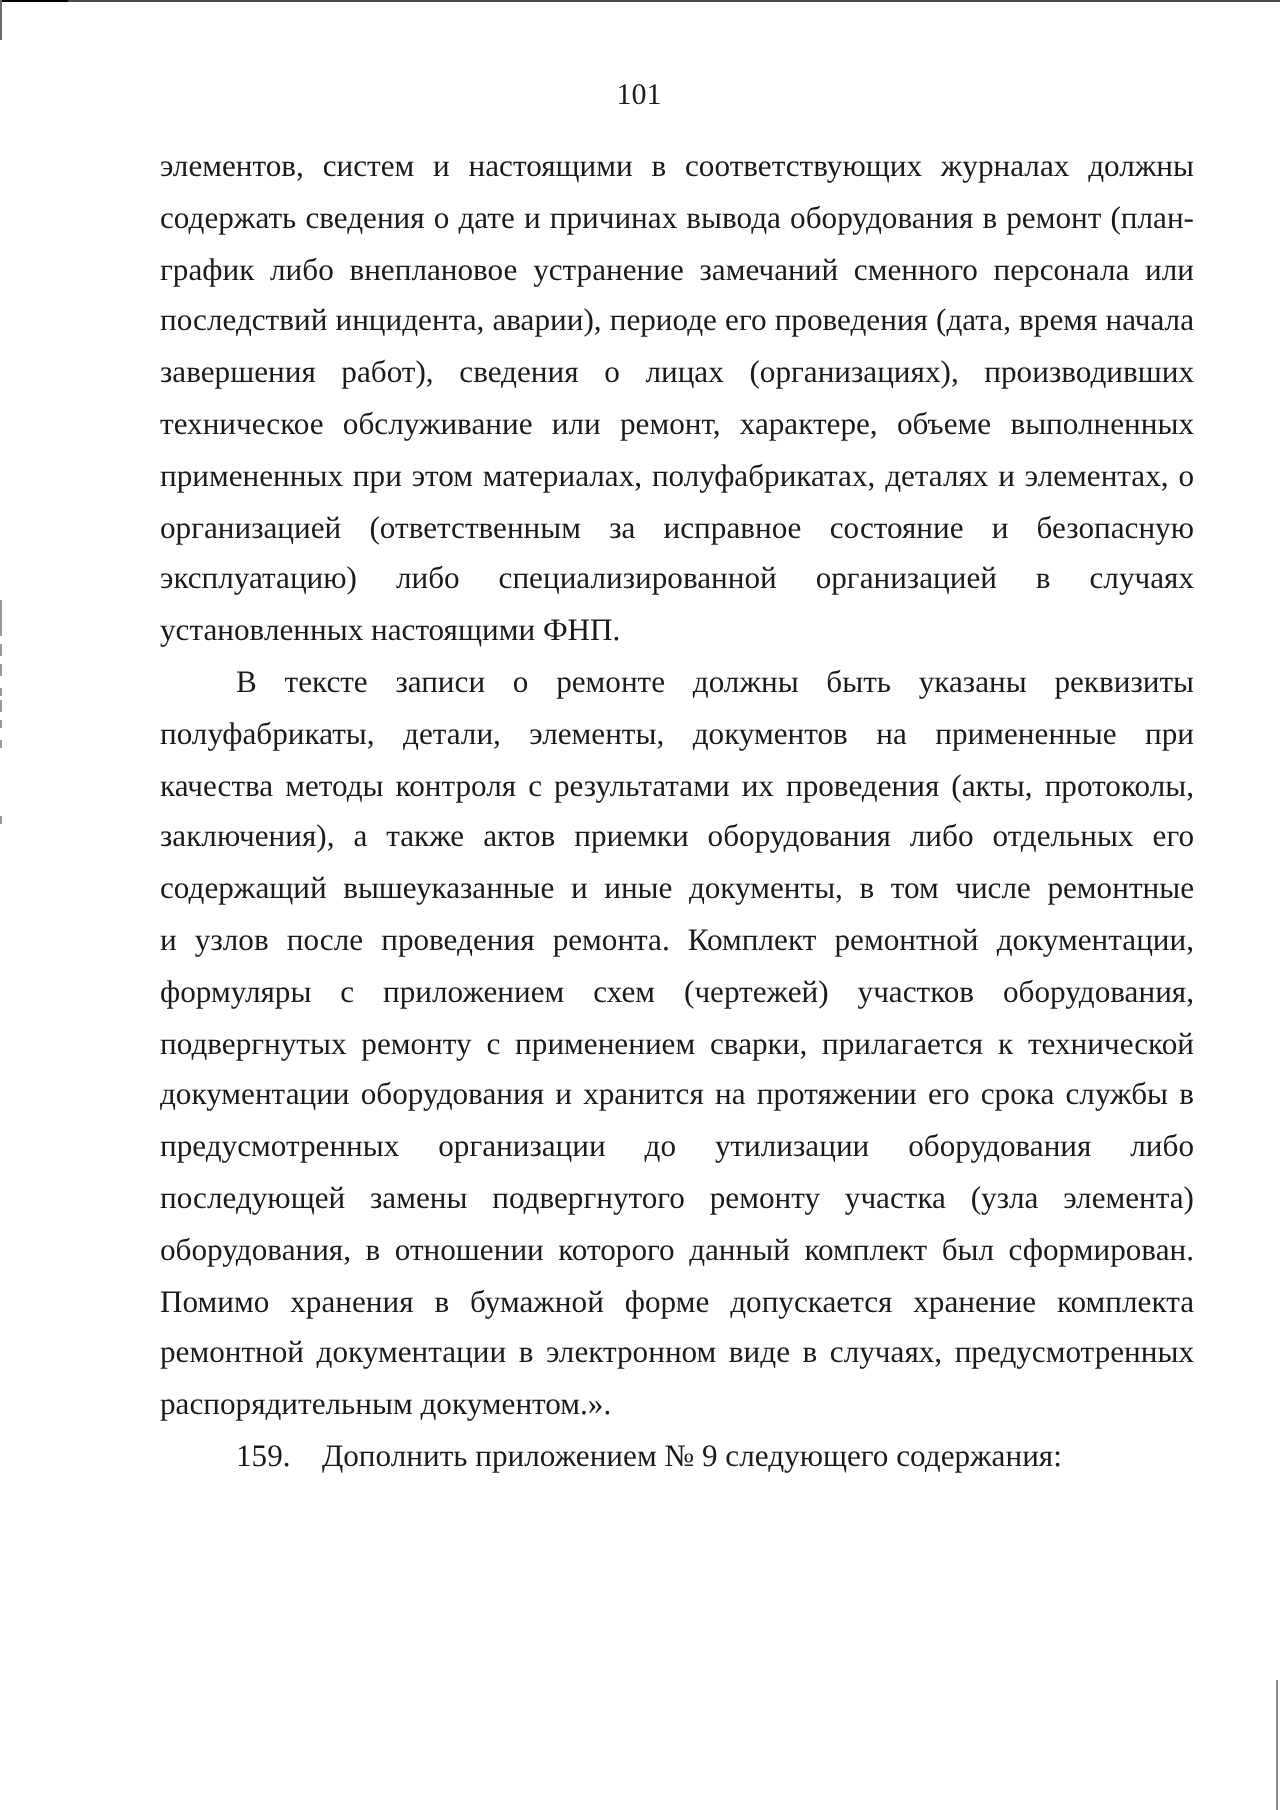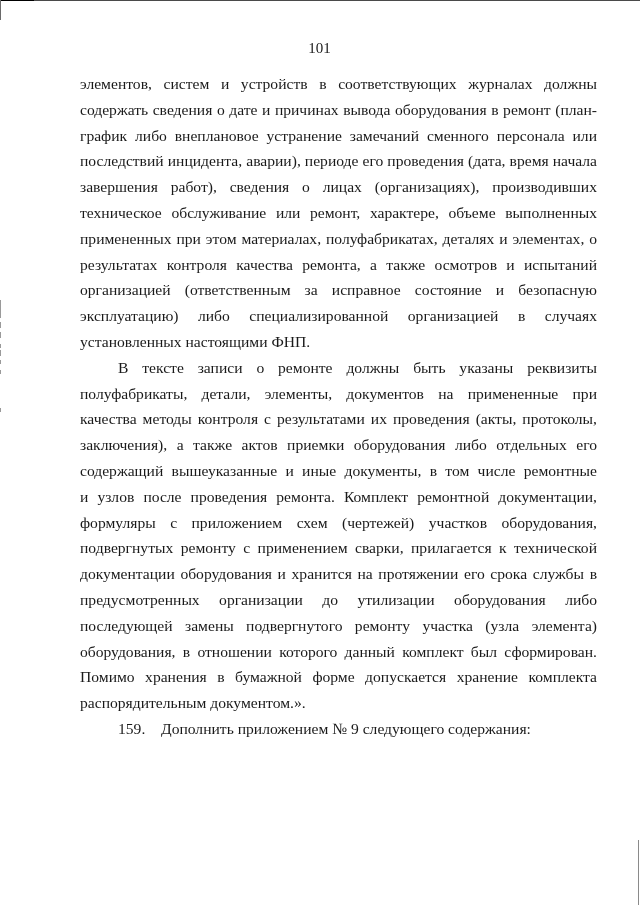--- a/index.html
+++ b/index.html
@@ -101,46 +101,46 @@
   <span style="top:60px;height:4px"></span>
   <span style="top:70px;height:4px"></span>
   <span style="top:108px;height:4px"></span>
 </div>
 <div class="scan-right-edge"></div>
 
 <div class="page-number">101</div>
 
 <div class="page-body">
   <div>
-    <span class="line justify">элементов, систем и устройств в соответствующих журналах должны</span>
+    <span class="line justify">элементов, систем и настоящими в соответствующих журналах должны</span>
     <span class="line justify">содержать сведения о дате и причинах вывода оборудования в ремонт (план-</span>
     <span class="line justify">график либо внеплановое устранение замечаний сменного персонала или</span>
     <span class="line justify">последствий инцидента, аварии), периоде его проведения (дата, время начала и</span>
     <span class="line justify">завершения работ), сведения о лицах (организациях), производивших</span>
     <span class="line justify">техническое обслуживание или ремонт, характере, объеме выполненных работ,</span>
     <span class="line justify">примененных при этом материалах, полуфабрикатах, деталях и элементах, о</span>
-    <span class="line justify">результатах контроля качества ремонта, а также осмотров и испытаний</span>
     <span class="line justify">организацией (ответственным за исправное состояние и безопасную</span>
     <span class="line justify">эксплуатацию) либо специализированной организацией в случаях</span>
     <span class="line">установленных настоящими ФНП.</span>
   </div>
 
   <div>
     <span class="line justify indent">В тексте записи о ремонте должны быть указаны реквизиты документов</span>
     <span class="line justify">полуфабрикаты, детали, элементы, документов на примененные при проверке</span>
     <span class="line justify">качества методы контроля с результатами их проведения (акты, протоколы,</span>
     <span class="line justify">заключения), а также актов приемки оборудования либо отдельных его систем</span>
     <span class="line justify">содержащий вышеуказанные и иные документы, в том числе ремонтные</span>
     <span class="line justify">и узлов после проведения ремонта. Комплект ремонтной документации,</span>
     <span class="line justify">формуляры с приложением схем (чертежей) участков оборудования,</span>
     <span class="line justify">подвергнутых ремонту с применением сварки, прилагается к технической</span>
     <span class="line justify">документации оборудования и хранится на протяжении его срока службы в</span>
     <span class="line justify">предусмотренных организации до утилизации оборудования либо</span>
     <span class="line justify">последующей замены подвергнутого ремонту участка (узла элемента)</span>
     <span class="line justify">оборудования, в отношении которого данный комплект был сформирован.</span>
     <span class="line justify">Помимо хранения в бумажной форме допускается хранение комплекта</span>
+    <span class="line justify">ремонтной документации в электронном виде в случаях, предусмотренных</span>
     <span class="line">распорядительным документом.».</span>
   </div>
 
   <div class="line indent">
     <span class="item-number">159.</span><span>Дополнить приложением № 9 следующего содержания:</span>
   </div>
 </div>
 
 </body></html>

